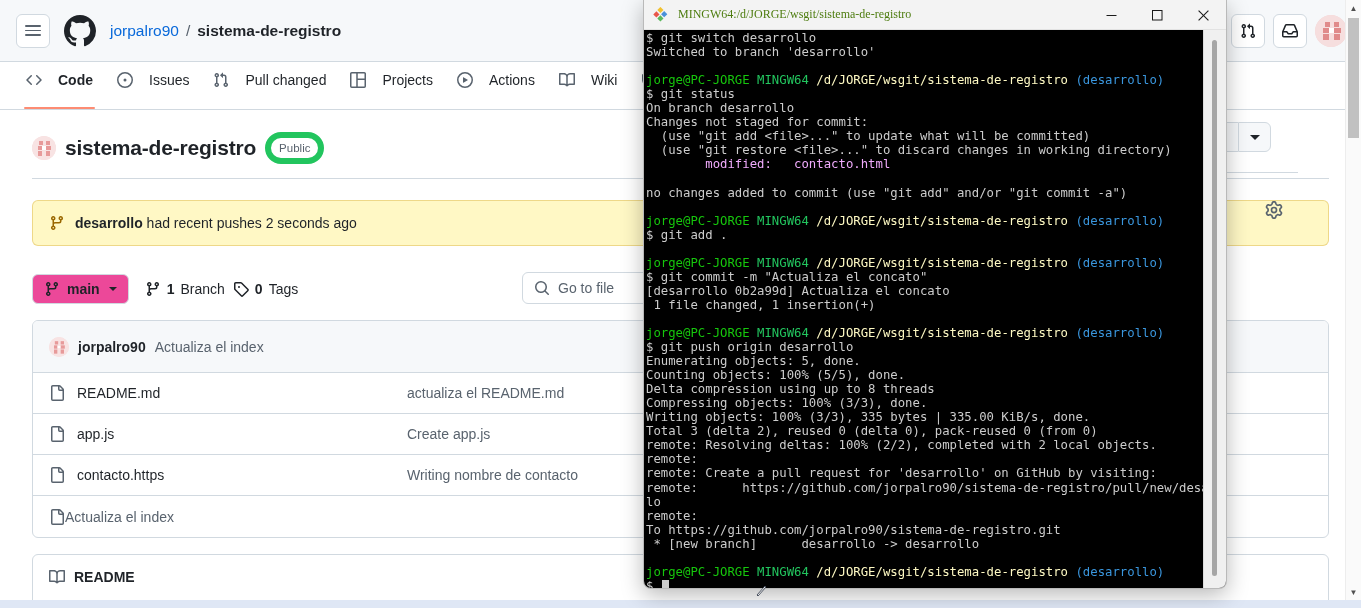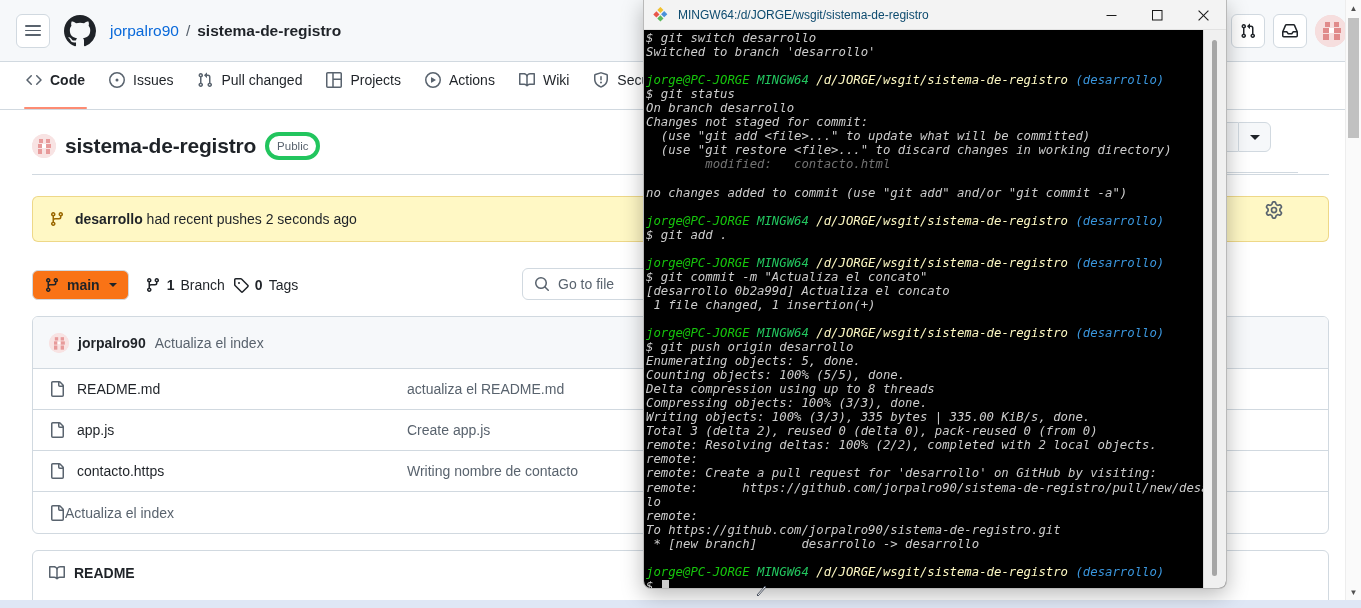--- a/index.html
+++ b/index.html
@@ -45,56 +45,56 @@
     background:#f4d7d7;position:relative;
   }
 
   
   .gh-nav{
     height:48px;background:#ffffff;border-bottom:1px solid #d1d9e0;
     display:flex;align-items:flex-end;padding:0 16px;box-sizing:border-box;gap:4px;
     position:relative;
   }
   .nav-item{
-    display:flex;align-items:center;gap:8px;padding:0 10px;height:58px;
+    display:flex;align-items:center;gap:16px;padding:0 10px;height:58px;
     font-size:14px;color:#1f2328;cursor:pointer;position:relative;white-space:nowrap;
   }
   .nav-item.active{font-weight:600;}
   .nav-item.active:after{
     content:"";position:absolute;left:8px;right:8px;bottom:0;height:2px;
     background:#fd8c73;border-radius:2px;
   }
   .nav-item svg{flex:none;}
 
   
   .repo-body{padding:22px 32px 0 32px;box-sizing:border-box;}
   .repo-title-row{display:flex;align-items:center;gap:9px;}
   .repo-avatar{
     width:24px;height:24px;border-radius:50%;background:#f7dede;flex:none;position:relative;overflow:hidden;
   }
   .repo-name{font-size:21px;font-weight:600;color:#1f2328;letter-spacing:-0.2px;}
   .visibility{
-    border:4px solid #22c55e;border-radius:2em;padding:1px 8px;font-size:11.5px;
+    border:6px solid #22c55e;border-radius:2em;padding:1px 8px;font-size:11.5px;
     color:#59636e;line-height:18px;
   }
   .repo-divider{height:1px;background:#d1d9e0;margin:14px 0 0 0;}
 
   .branch-banner{
     margin-top:21px;background:#fff8c5;border:1px solid rgba(212,167,44,0.4);
     border-radius:6px;padding:14px 16px;display:flex;align-items:center;gap:10px;
     font-size:14px;color:#1f2328;
   }
   .branch-banner b{font-weight:600;}
 
   .controls-row{
     margin-top:28px;display:flex;align-items:center;gap:16px;position:relative;
   }
   .branch-btn{
     display:flex;align-items:center;gap:7px;border:1px solid #d1d9e0;border-radius:6px;
-    background:#f97316;padding:6px 11px;font-size:14px;font-weight:600;color:#1f2328;cursor:pointer;
+    background:#ec4899;padding:6px 11px;font-size:14px;font-weight:600;color:#1f2328;cursor:pointer;
   }
   .chev{width:0;height:0;border-left:4px solid transparent;border-right:4px solid transparent;
     border-top:4px solid #1f2328;margin-left:2px;}
   .meta-link{display:flex;align-items:center;gap:6px;font-size:14px;color:#1f2328;cursor:pointer;}
   .meta-link b{font-weight:600;}
   .go-to-file{
     position:absolute;left:490px;top:-2px;
     width:205px;height:32px;border:1px solid #d1d9e0;border-radius:6px;background:#ffffff;
     display:flex;align-items:center;gap:8px;padding:0 11px;box-sizing:border-box;
     font-size:14px;color:#59636e;cursor:text;
@@ -155,41 +155,41 @@
     box-shadow:0 6px 22px rgba(0,0,0,0.28);
     overflow:hidden;
   }
   .term-titlebar{
     height:30px;background:#f3f3f3;display:flex;align-items:center;
     padding-left:9px;box-sizing:border-box;position:relative;
     border-bottom:1px solid #e2e2e2;
   }
   .term-icon{width:16px;height:16px;flex:none;position:relative;}
   .term-title{
-    margin-left:9px;font-size:12px;color:#0c4a6e;white-space:nowrap;
-    font-family:Liberation Sans, sans-serif;
+    margin-left:9px;font-size:12px;color:#4d7c0f;white-space:nowrap;
+    font-family:Liberation Serif, serif;
   }
   .win-ctrls{position:absolute;right:0;top:0;height:30px;display:flex;}
   .win-btn{width:46px;height:30px;display:flex;align-items:center;justify-content:center;cursor:pointer;}
   .term-body{
     position:absolute;left:0;top:30px;right:0;bottom:0;background:#000000;
     overflow:hidden;
   }
   .term-screen{
     position:absolute;left:2px;top:1px;right:22px;bottom:0;
     font-family:"DejaVu Sans Mono","Liberation Mono",monospace;
     font-size:12.3px;line-height:14.05px;color:#cccccc;white-space:pre;
     letter-spacing:0px;
   }
-  .term-line{height:14.05px;font-style:italic;}
+  .term-line{height:14.05px;}
   .c-user{color:#16c60c;}
   .c-host{color:#22c55e;}
   .c-path{color:#fef9c3;}
   .c-branch{color:#3a96dd;}
-  .c-mod{color:#737373;}
+  .c-mod{color:#f0abfc;}
   .c-white{color:#cccccc;}
   .cursor{
     display:inline-block;width:7px;height:12px;background:#cccccc;vertical-align:-2px;margin-left:1px;
   }
   .term-scrollbar{
     position:absolute;right:0;top:30px;bottom:0;width:22px;background:#f0f0f0;
     border-left:1px solid #dcdcdc;
   }
   .term-thumb{
     position:absolute;left:8px;top:10px;width:5px;bottom:12px;background:#a6a6a6;border-radius:3px;cursor:pointer;

